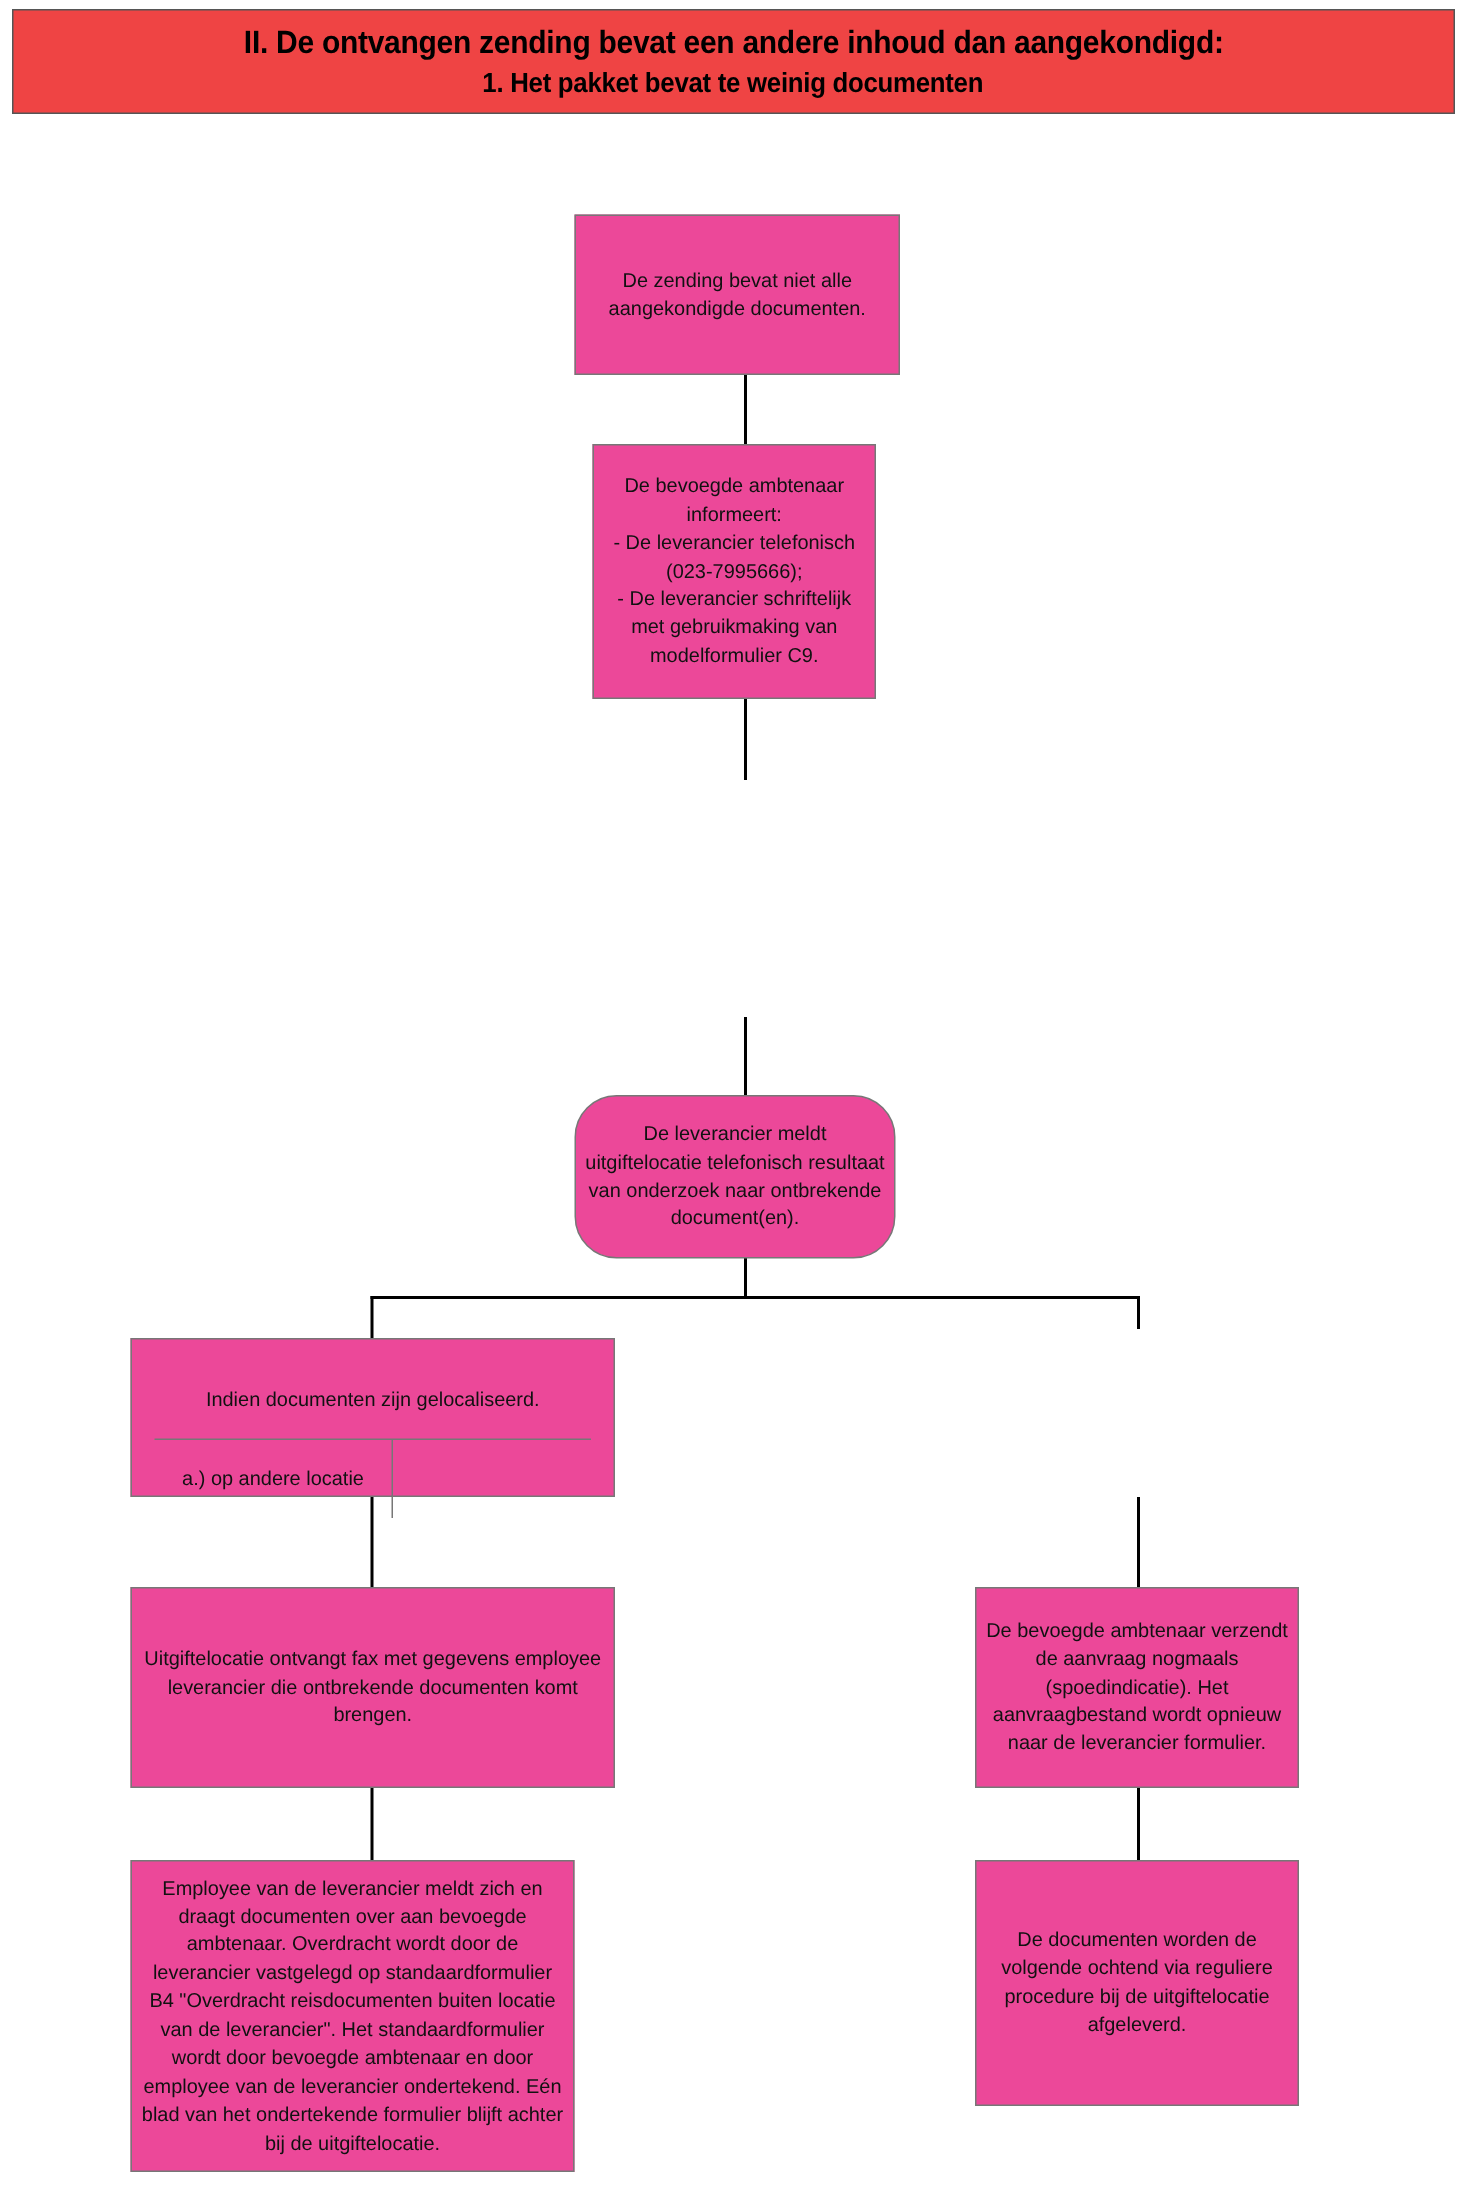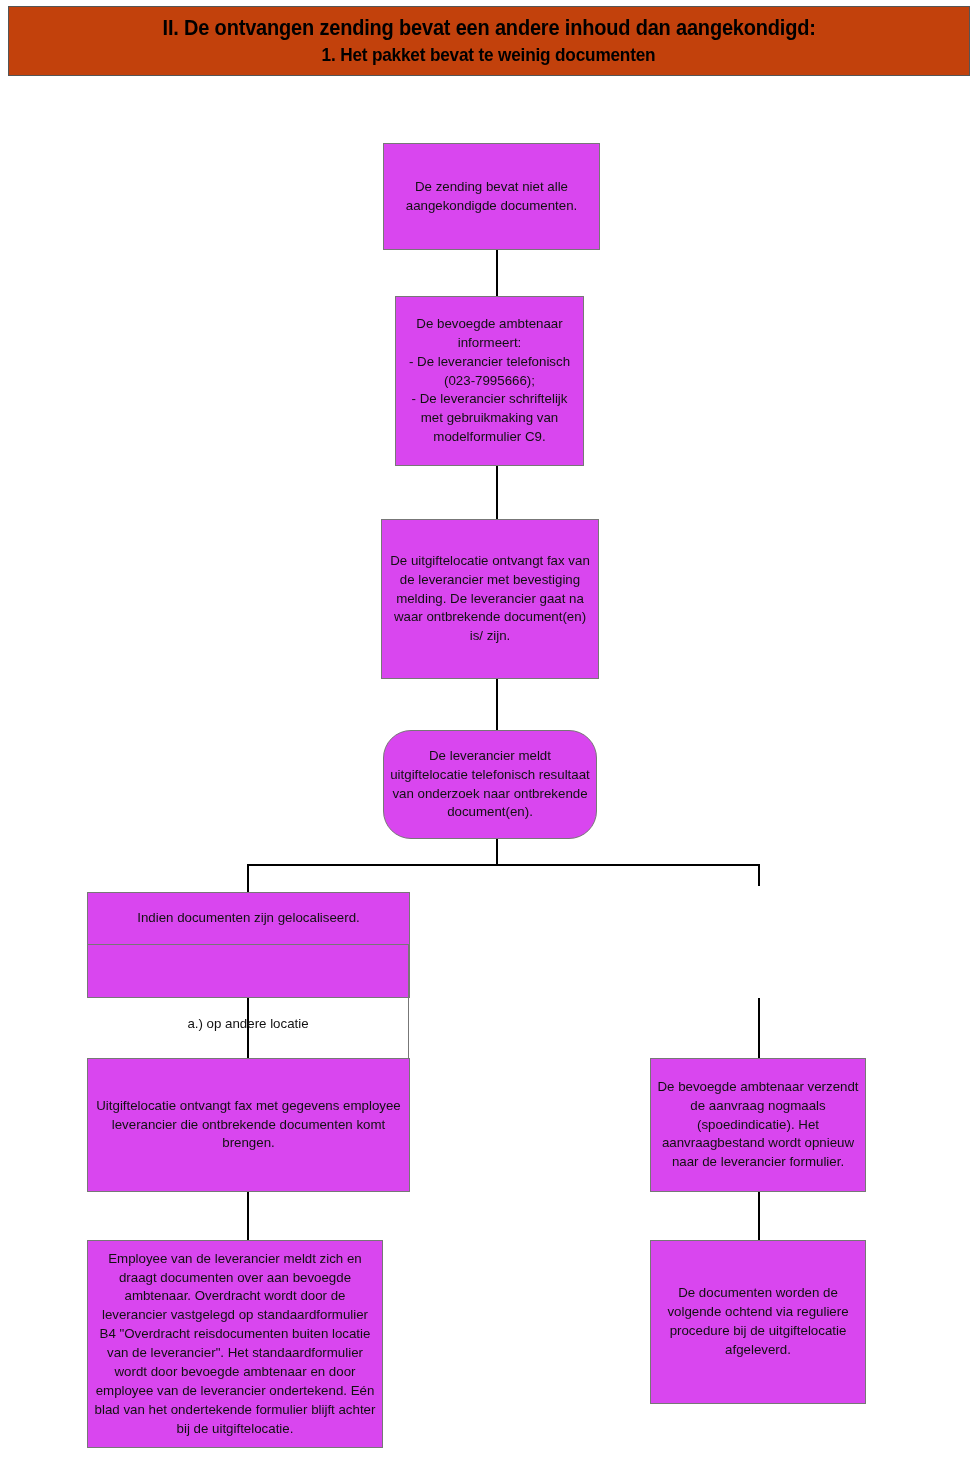--- a/index.html
+++ b/index.html
@@ -18,21 +18,21 @@
 
   
   .header-box {
     position: absolute;
     left: 8px;
     top: 6px;
     width: 962px;
     height: 70px;
     border: 1px solid #555555;
     box-sizing: border-box;
-    background: #c2410c;
+    background: #ef4444;
     display: flex;
     flex-direction: column;
     align-items: center;
     justify-content: center;
   }
   .header-line1 {
     font-size: 21.5px;
     font-weight: bold;
     color: #000000;
     letter-spacing: -0.2px;
@@ -49,54 +49,53 @@
     text-align: center;
     transform: scaleX(0.93);
     margin-top: 2px;
   }
 
   
   .node {
     position: absolute;
     box-sizing: border-box;
     border: 1px solid #777777;
-    background: #d946ef;
+    background: #ec4899;
     display: flex;
     align-items: center;
     justify-content: center;
     padding: 4px 6px;
     z-index: 2;
   }
   .node .txt {
     width: 100%;
     text-align: center;
     font-size: 13.3px;
     line-height: 1.42;
     color: #111111;
     white-space: pre-line;
   }
 
   
   .node.split {
     display: block;
-    padding: 0;
+    padding: 15px;
   }
   .split-top {
     height: 52px;
     border-bottom: 1px solid #777777;
     display: flex;
     align-items: center;
     justify-content: center;
     box-sizing: border-box;
   }
   .split-bottom {
     height: 52px;
     display: flex;
     box-sizing: border-box;
-    flex-direction: column;
   }
   .split-cell {
     flex: 1 1 0;
     display: flex;
     align-items: center;
     justify-content: center;
     box-sizing: border-box;
   }
   .split-cell.left-cell {
     border-right: 1px solid #777777;
@@ -157,23 +156,20 @@
   <div class="node" style="left:383px; top:143px; width:217px; height:107px;">
     <div class="txt">De zending bevat niet alle aangekondigde documenten.</div>
   </div>
 
   <div class="node" style="left:383px; top:296px; width:189px; height:170px;margin-left:12px;">
     <div class="txt">De bevoegde ambtenaar informeert:
 - De leverancier telefonisch (023-7995666);
 - De leverancier schriftelijk met gebruikmaking van modelformulier C9.</div>
   </div>
 
-  <div class="node" style="left:381px; top:519px; width:218px; height:160px;">
-    <div class="txt">De uitgiftelocatie ontvangt fax van de leverancier met bevestiging melding. De leverancier gaat na waar ontbrekende document(en) is/ zijn.</div>
-  </div>
 
   <div class="node" style="left:383px; top:730px; width:214px; height:109px;border-radius:28px;">
     <div class="txt">De leverancier meldt uitgiftelocatie telefonisch resultaat van onderzoek naar ontbrekende document(en).</div>
   </div>
 
   <div class="node split" style="left:87px; top:892px; width:323px; height:106px;">
     <div class="split-top">
       <div class="txt">Indien documenten zijn gelocaliseerd.</div>
     </div>
     <div class="split-bottom">

